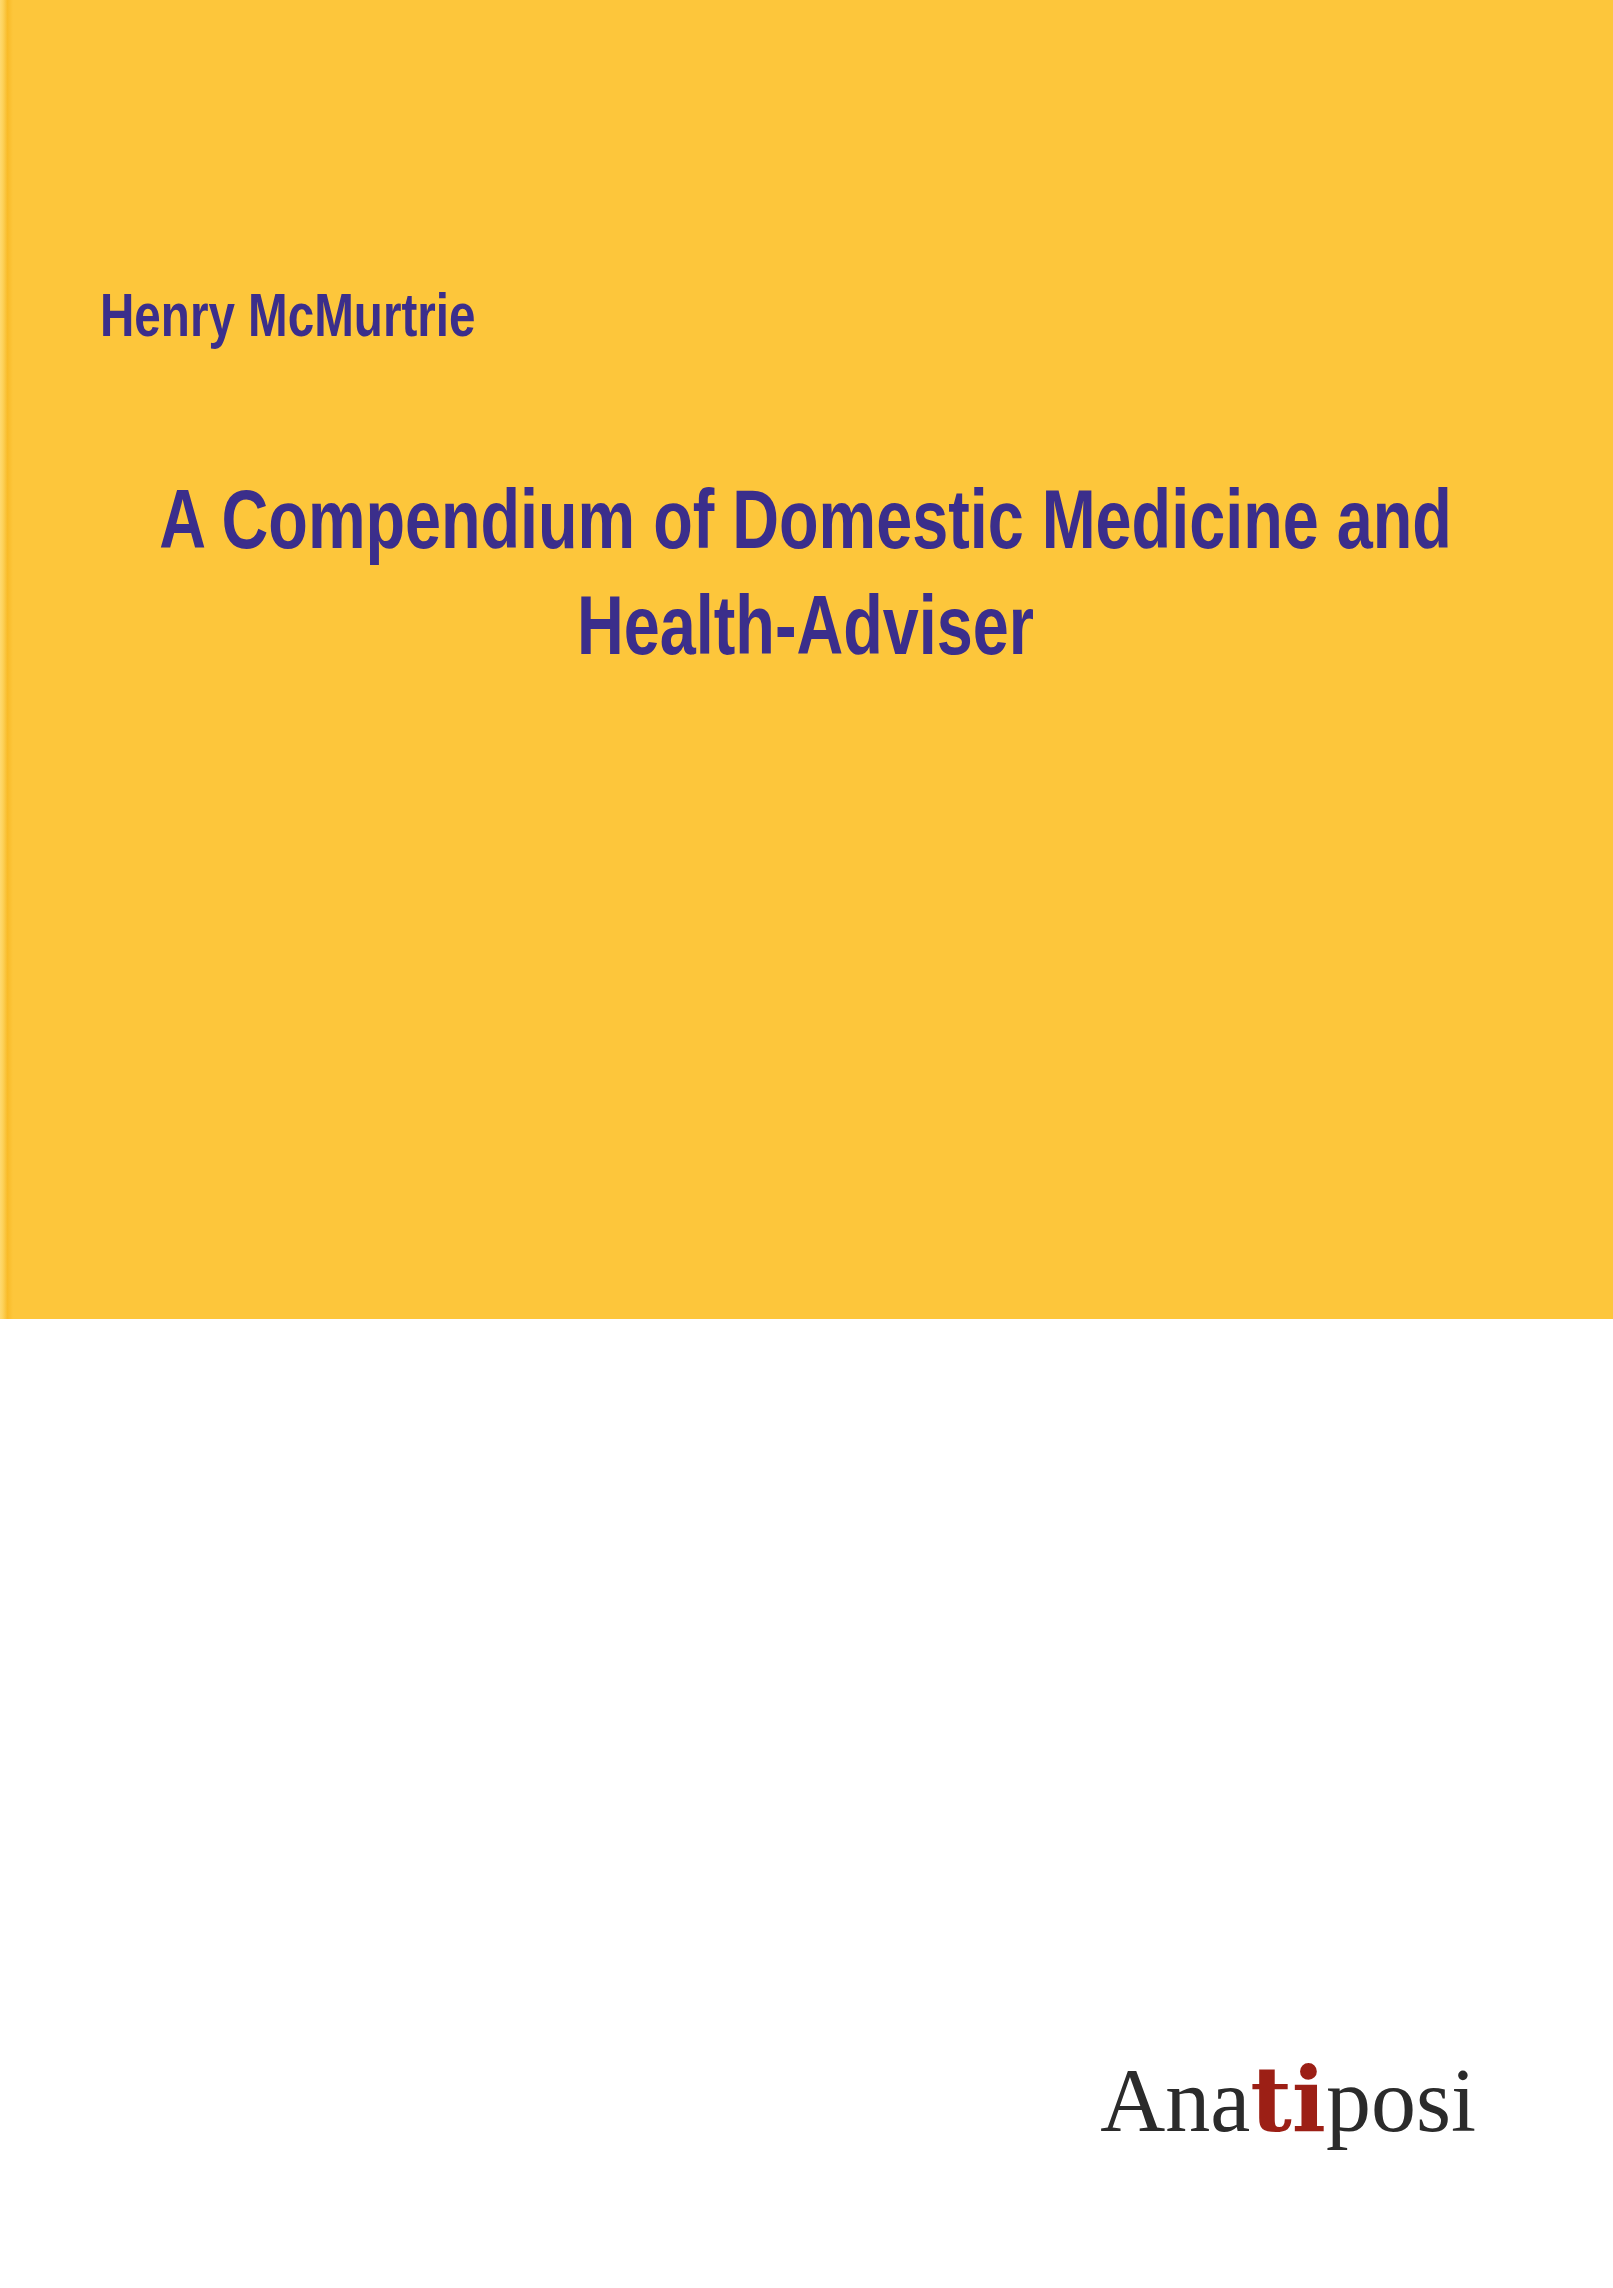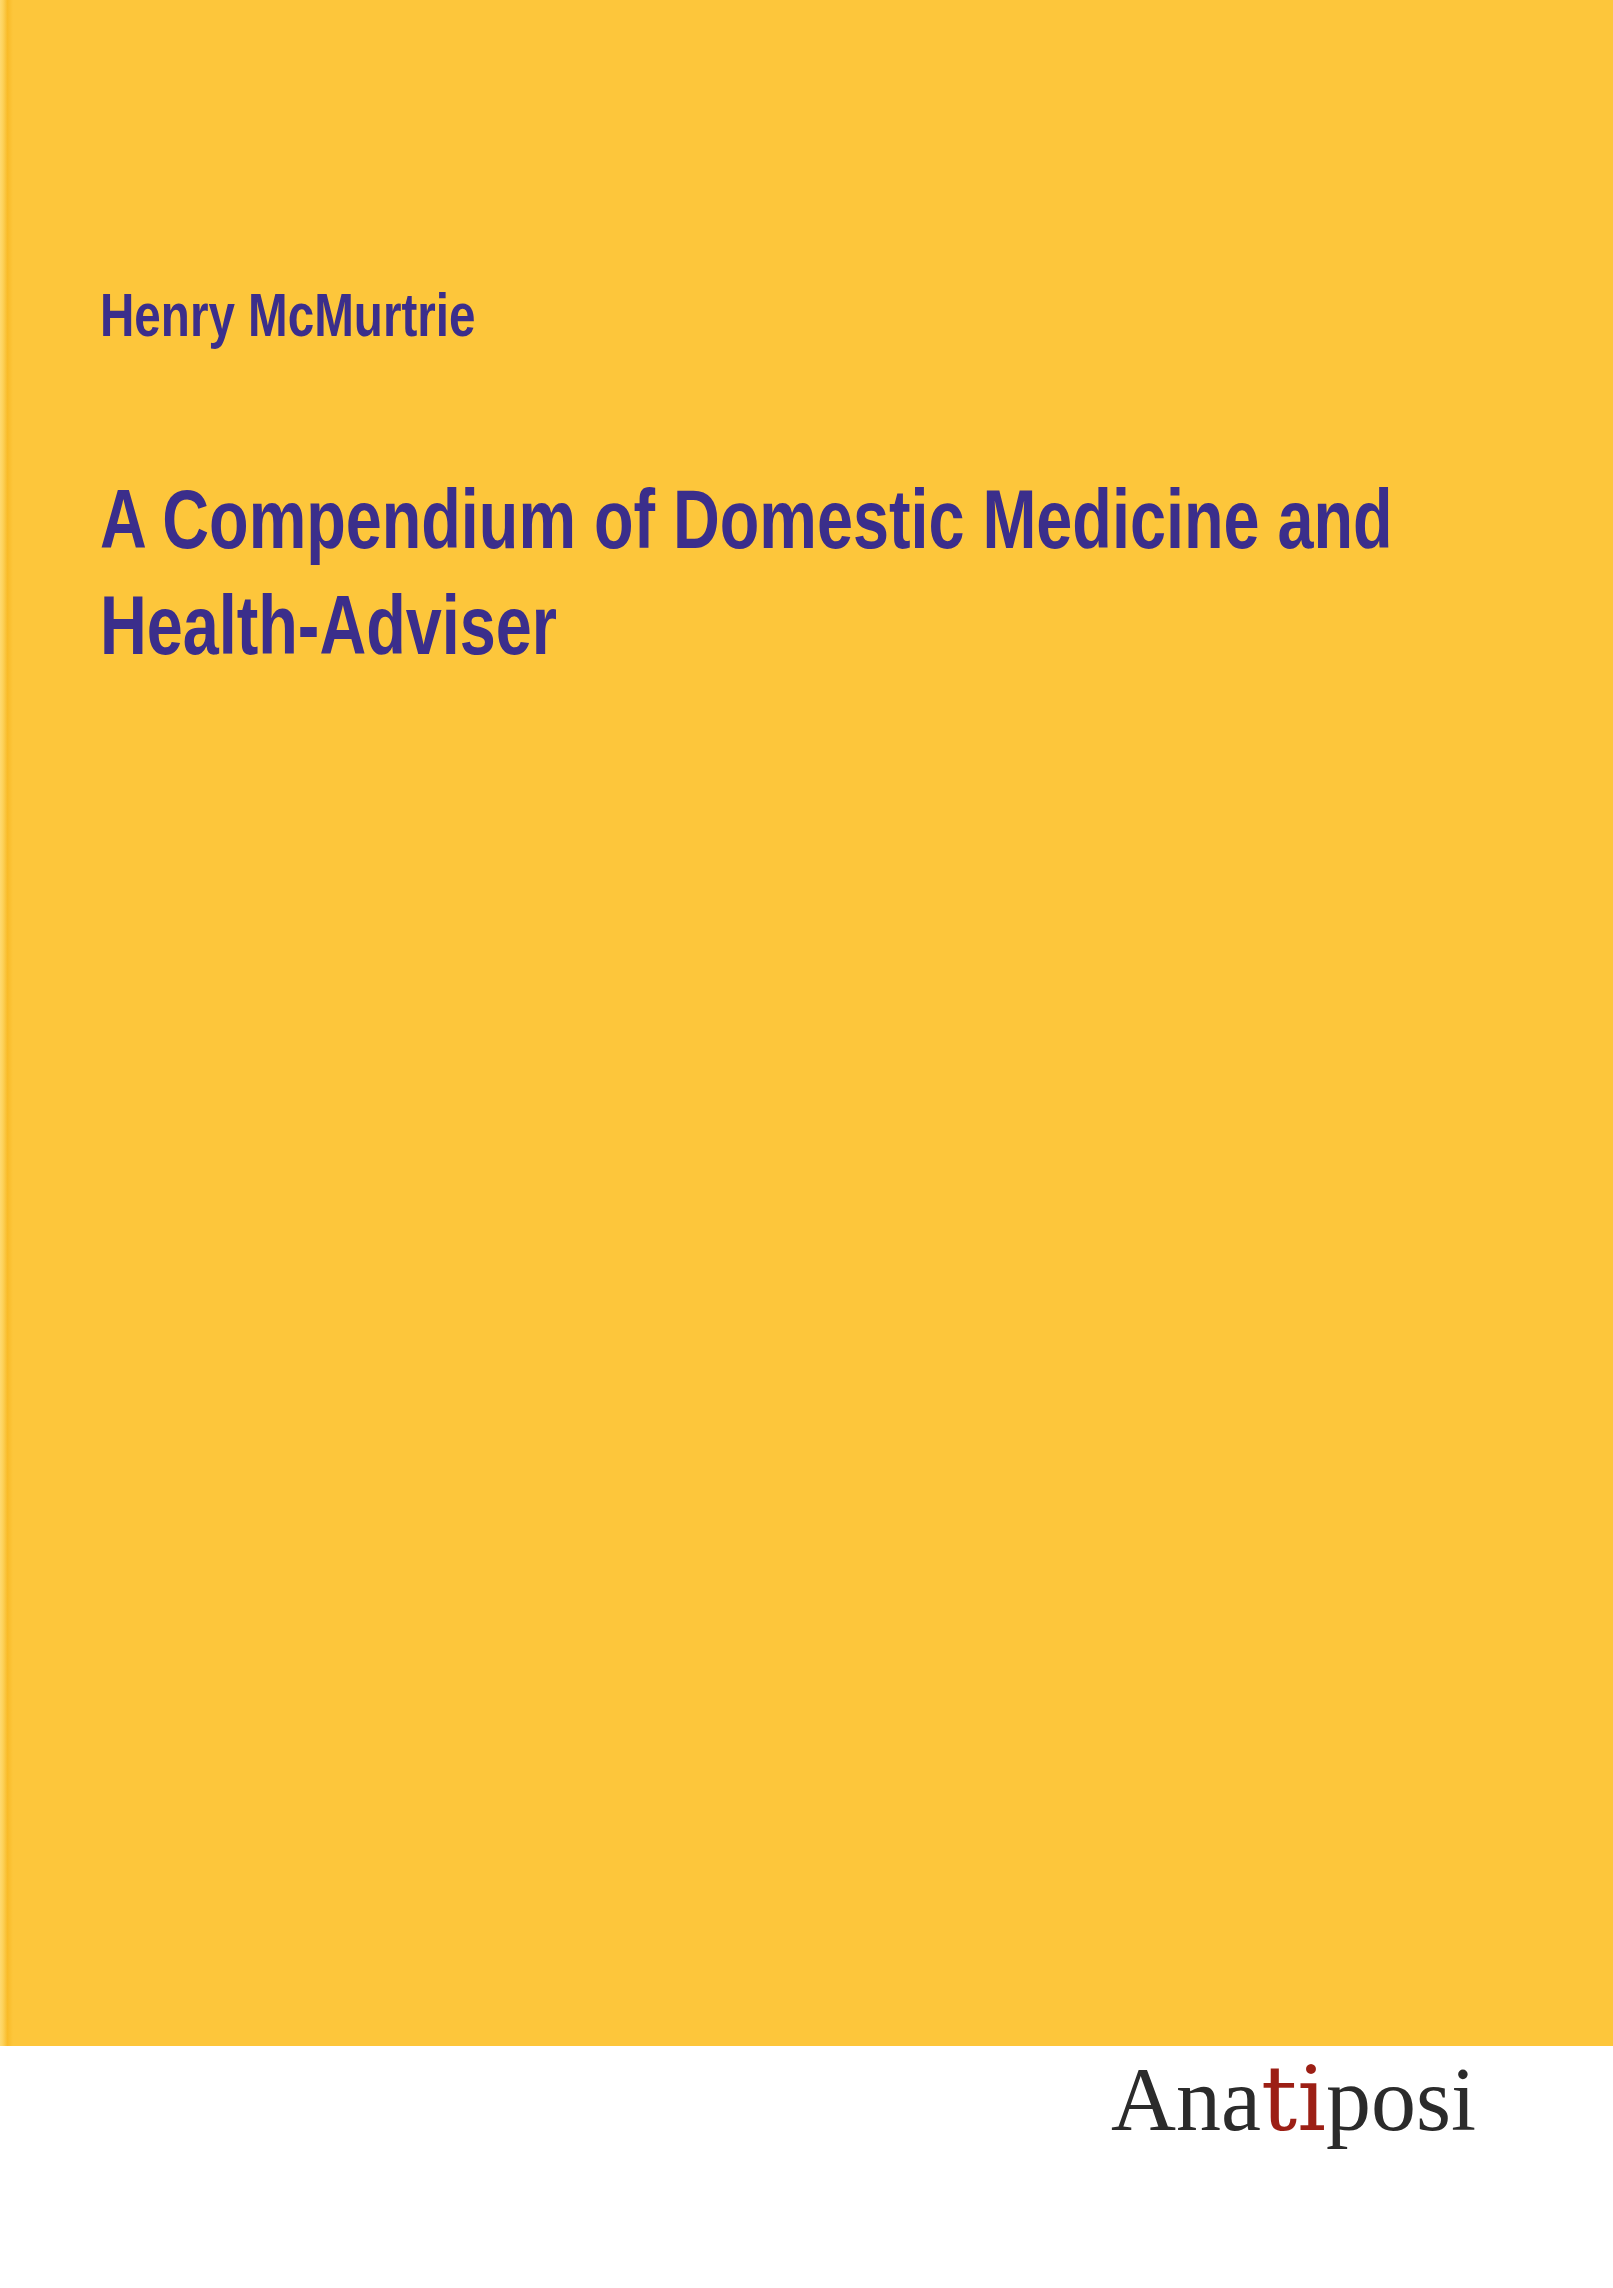--- a/index.html
+++ b/index.html
@@ -13,22 +13,23 @@
     width: 1613px;
     height: 2289px;
     background: #ffffff;
     overflow: hidden;
   }
   .cover {
     position: absolute;
     left: 0;
     top: 0;
     width: 1613px;
-    height: 2046px;
+    height: 1319px;
     background: #fdc63b;
+    text-align: center;
   }
   .spine {
     position: absolute;
     left: 0;
     top: 0;
     width: 13px;
     height: 100%;
     background: linear-gradient(90deg, #fed970 0px, #fdd25b 2.8px, #f9bb29 7.4px, #fdc63b 13px);
   }
   .author {
@@ -60,21 +61,21 @@
     right: 137px;
     top: 2054px;
     font-family: "Liberation Serif", serif;
     font-size: 90px;
     line-height: 1;
     color: #2b2b2b;
     white-space: nowrap;
   }
   .logo .accent {
     font-family: "DejaVu Serif", serif;
-    font-weight: 400;
+    font-weight: 700;
     color: #9c1f15;
   }
 </style>
 </head>
 <body>
 
 <div class="page">
 
   <div class="cover">
     <div class="spine"></div>

